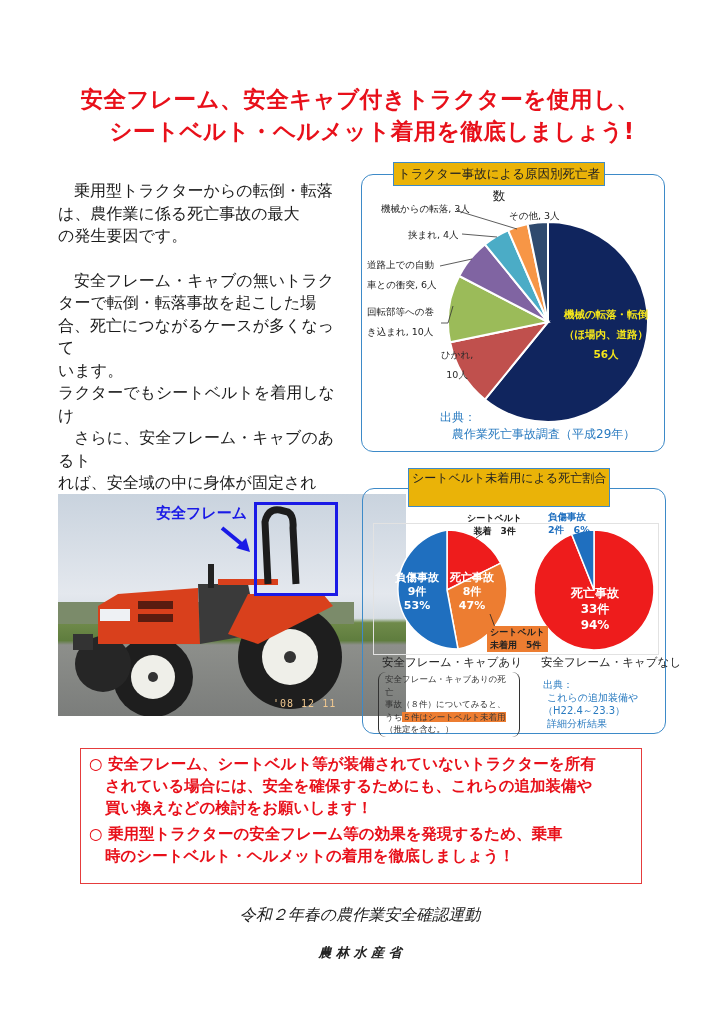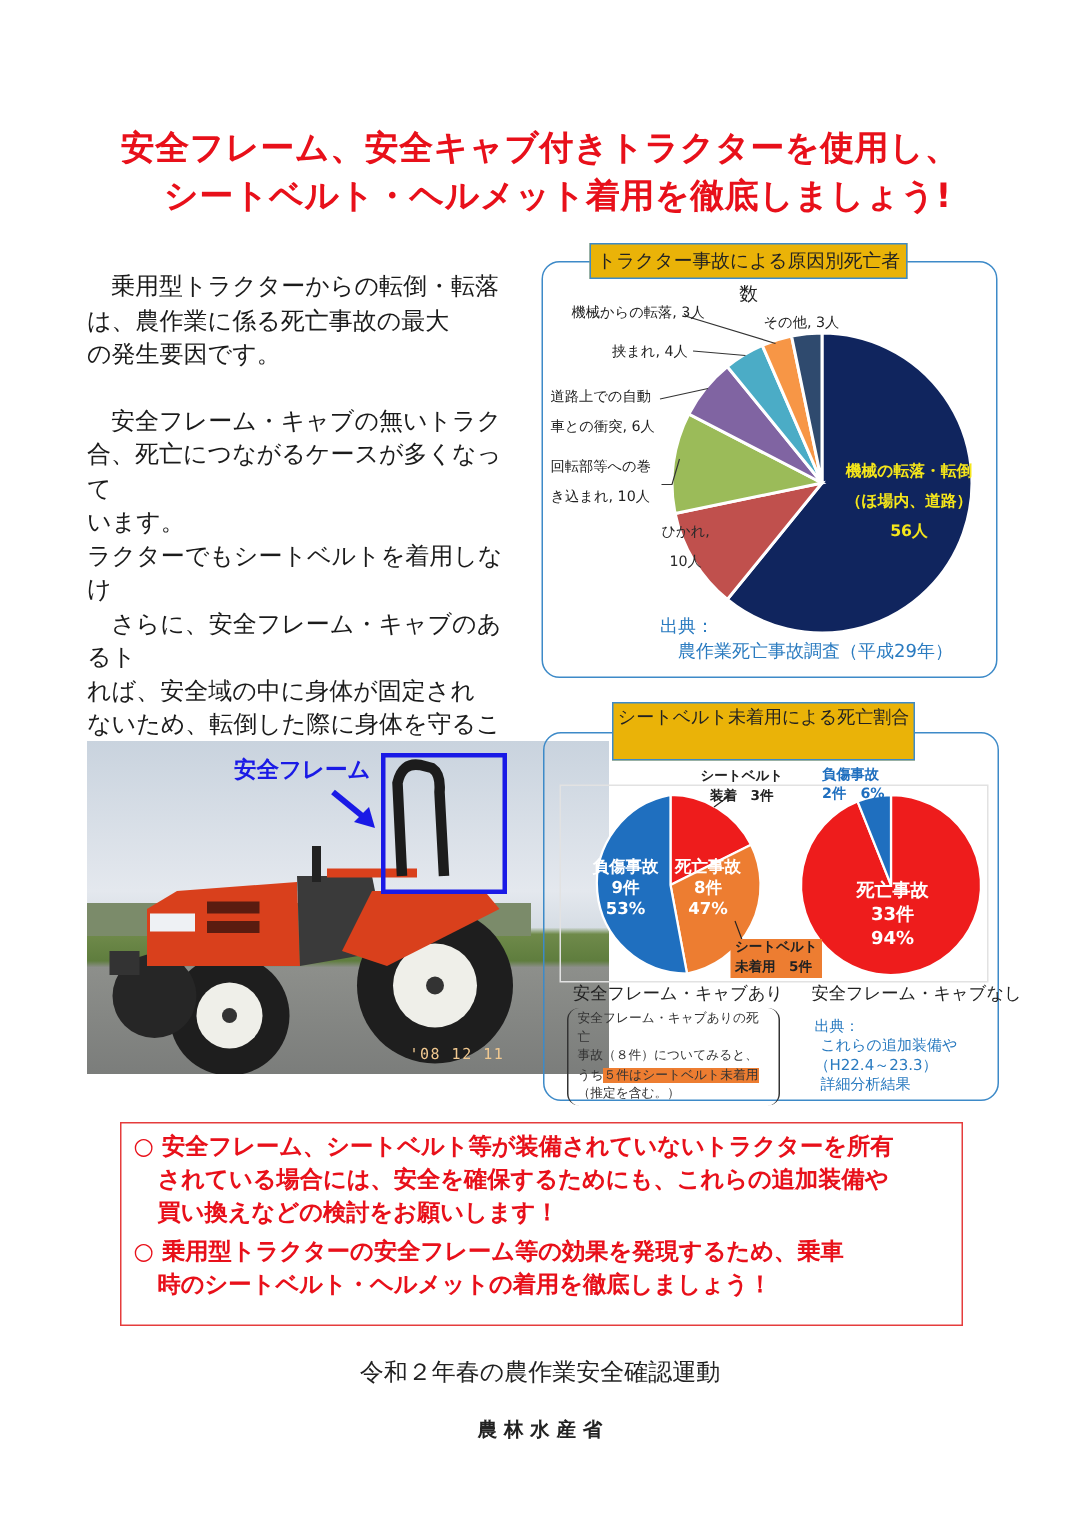--- a/index.html
+++ b/index.html
@@ -12,34 +12,35 @@
   .body-text p { margin:0; }
   .body-text .gap { height:22px; }
   .frame { border:1.6px solid #3d8ac8; border-radius:12px; }
   .frame-title { background:#eab308; border:1.6px solid #3d8ac8; text-align:center; color:#222;
                  font-size:12px; line-height:16px; }
   .lbl { font-size:9.5px; line-height:15px; color:#222; white-space:nowrap; }
   .src { color:#2a7bc0; font-size:12px; line-height:16px; }
   .photo { overflow:hidden; }
   .notice { border:1.6px solid #e53c3c; color:#e8101a; font-weight:bold; font-size:15.5px; line-height:22px; }
   .notice p { margin:0; }
-  .footer { text-align:center; width:720px; left:0; }
+  .footer { text-align:center; width:720px; left:0;font-style:italic; }
 </style>
 </head>
 <body>
 
 <div class="abs headline" style="top:84px;">安全フレーム、安全キャブ付きトラクターを使用し、</div>
 <div class="abs headline" style="top:116px; left:12px;">シートベルト・ヘルメット着用を徹底しましょう!</div>
 
 <div class="abs body-text" style="top:180px;">
   <p>　乗用型トラクターからの転倒・転落</p>
   <p>は、農作業に係る死亡事故の最大</p>
   <p>の発生要因です。</p>
   <div class="gap"></div>
   <p>　安全フレーム・キャブの無いトラク</p>
+  <p>ターで転倒・転落事故を起こした場</p>
   <p>合、死亡につながるケースが多くなって</p>
   <p>います。</p>
   <p>ラクターでもシートベルトを着用しなけ</p>
   <p>　さらに、安全フレーム・キャブのあるト</p>
   <p>れば、安全域の中に身体が固定され</p>
   <p>ないため、転倒した際に身体を守るこ</p>
   <p>とはできません。</p>
 </div>
 
 <div class="abs frame" style="left:361px; top:174px; width:302px; height:276px;"></div>

